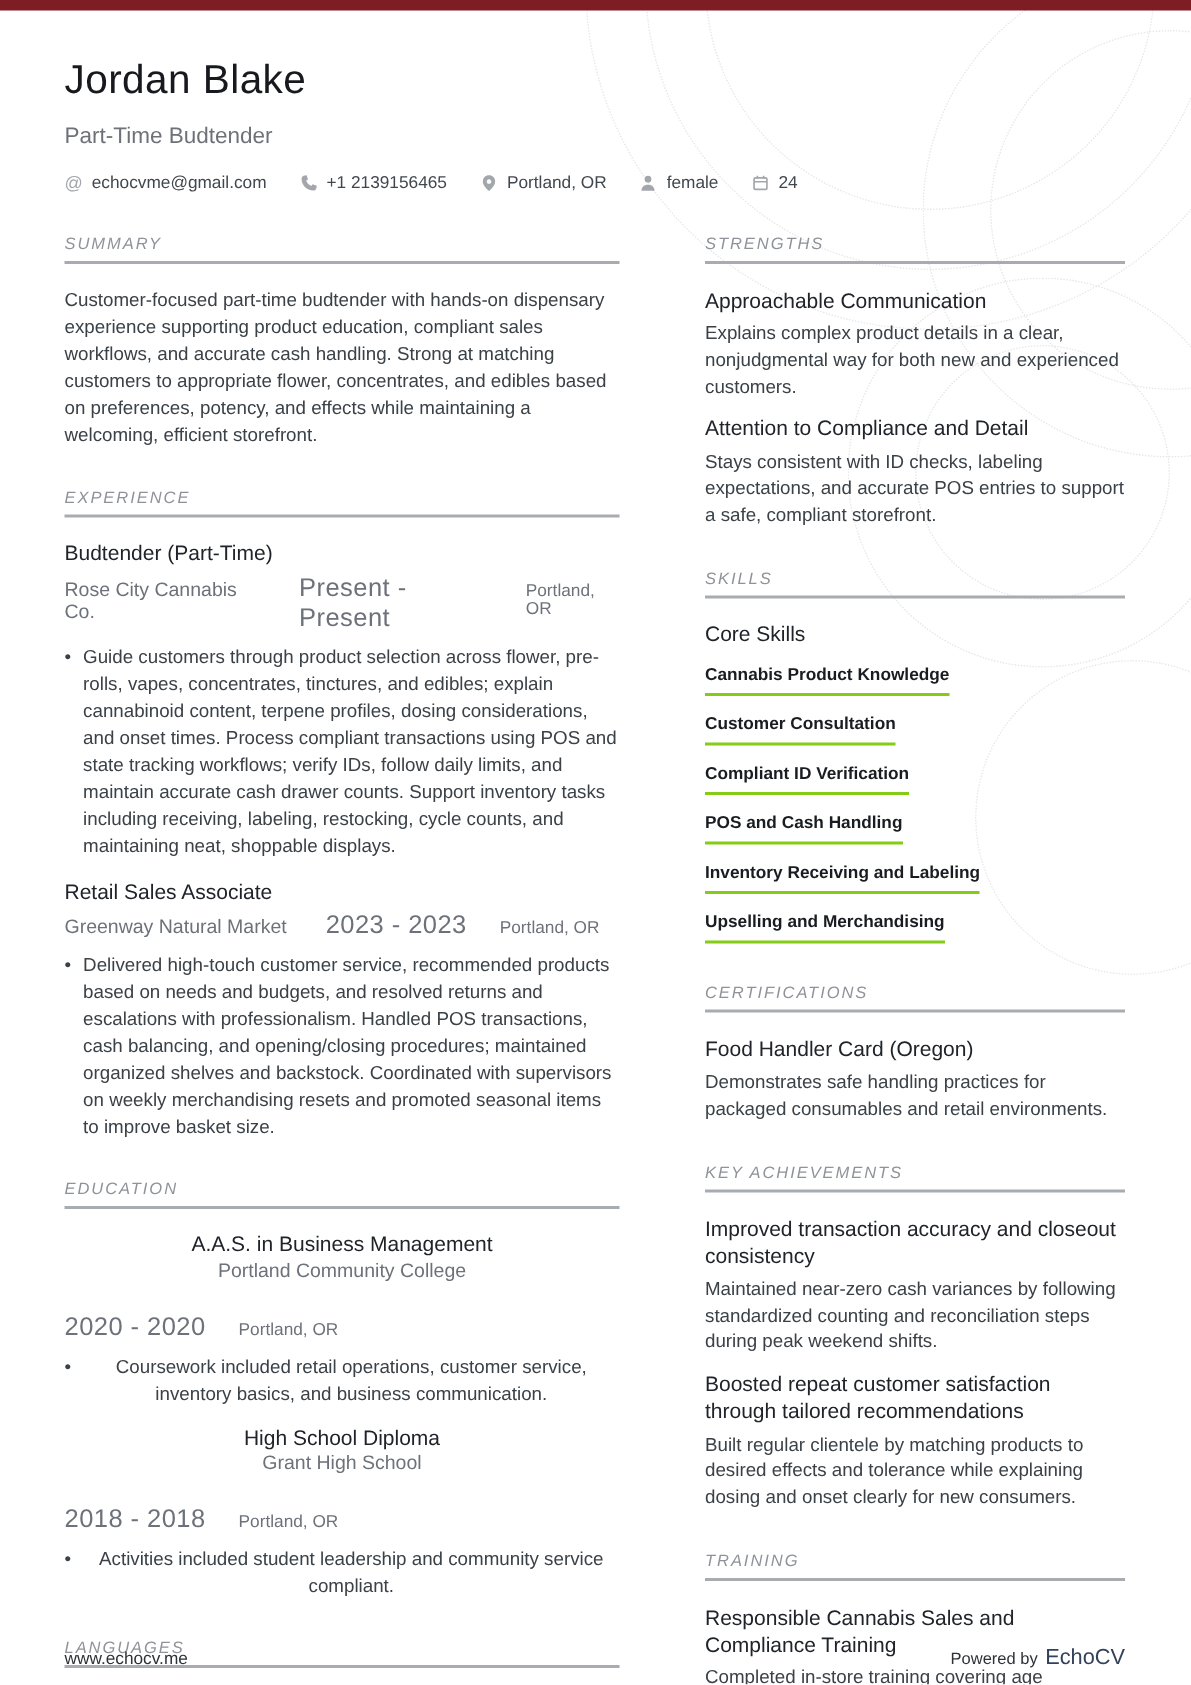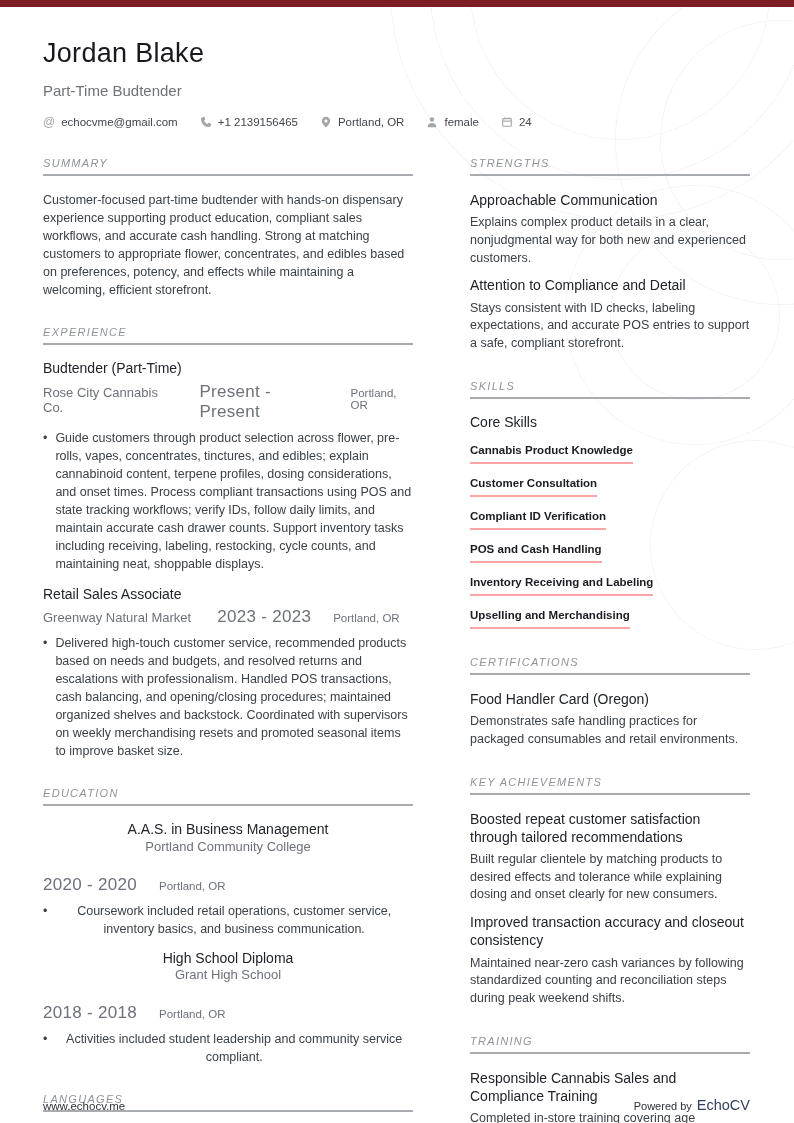--- a/index.html
+++ b/index.html
@@ -100,21 +100,21 @@
   .r-item-title { font-size: 14px; color: #20242a; line-height: 1.3; margin-bottom: 5px; }
   .r-item-text { font-size: 12.5px; line-height: 1.42; color: #3a4147; }
 
   .skills-group-title { font-size: 14px; color: #20242a; margin-bottom: 14px; }
   .chips { display: flex; flex-wrap: wrap; column-gap: 26px; row-gap: 13px; }
   .chip {
     font-size: 11.5px;
     font-weight: 700;
     color: #191c21;
     padding-bottom: 6px;
-    border-bottom: 2px solid #fca5a5;
+    border-bottom: 2px solid #84cc16;
     white-space: nowrap;
   }
 
   
   .footer {
     position: absolute;
     left: 43px; right: 44px; bottom: 9px;
     display: flex;
     justify-content: space-between;
     align-items: baseline;
@@ -305,26 +305,26 @@
           <div class="r-item">
             <div class="r-item-title">Food Handler Card (Oregon)</div>
             <div class="r-item-text">Demonstrates safe handling practices for packaged consumables and retail environments.</div>
           </div>
         </div>
 
         <div class="section">
           <div class="sec-head">KEY ACHIEVEMENTS</div>
           <div class="sec-rule"></div>
           <div class="r-item">
+            <div class="r-item-title">Improved transaction accuracy and closeout consistency</div>
+            <div class="r-item-text">Maintained near-zero cash variances by following standardized counting and reconciliation steps during peak weekend shifts.</div>
+          </div>
+          <div class="r-item">
             <div class="r-item-title">Boosted repeat customer satisfaction through tailored recommendations</div>
             <div class="r-item-text">Built regular clientele by matching products to desired effects and tolerance while explaining dosing and onset clearly for new consumers.</div>
-          </div>
-          <div class="r-item">
-            <div class="r-item-title">Improved transaction accuracy and closeout consistency</div>
-            <div class="r-item-text">Maintained near-zero cash variances by following standardized counting and reconciliation steps during peak weekend shifts.</div>
           </div>
         </div>
 
         <div class="section">
           <div class="sec-head">TRAINING</div>
           <div class="sec-rule"></div>
           <div class="r-item">
             <div class="r-item-title">Responsible Cannabis Sales and Compliance Training</div>
             <div class="r-item-text">Completed in-store training covering age verification, purchase limits, packaging rules, customer safety, and incident reporting.</div>
           </div>

